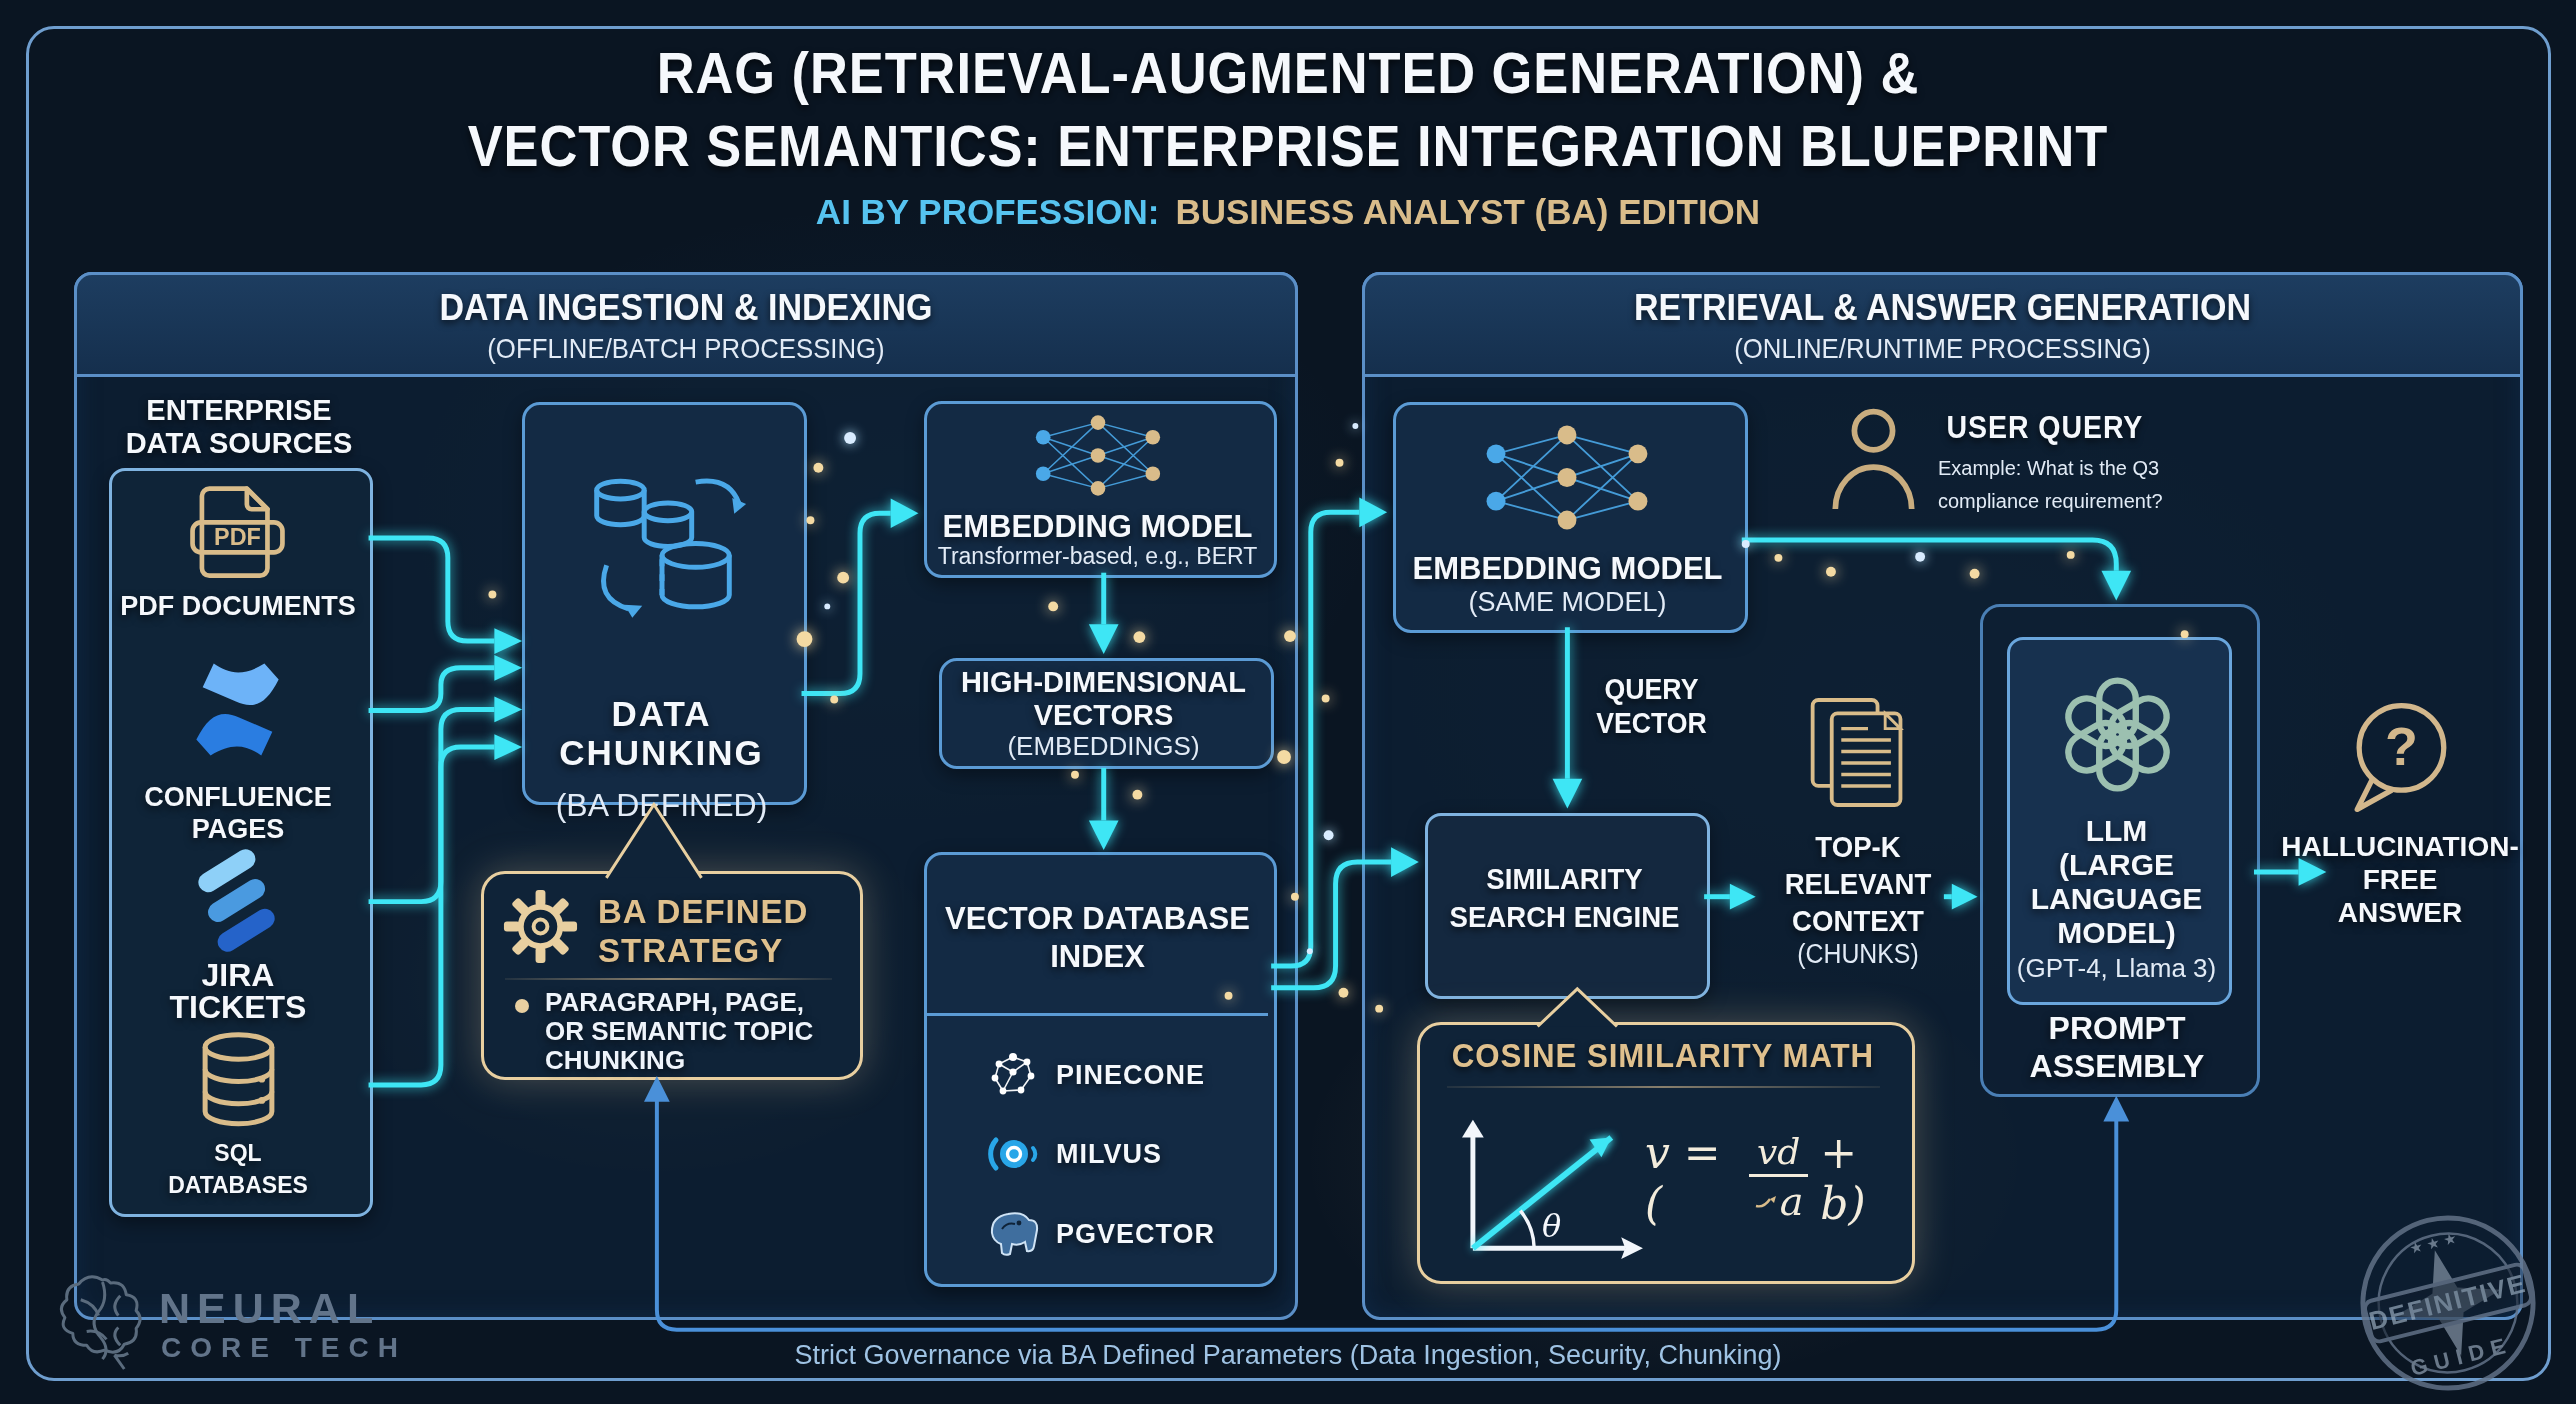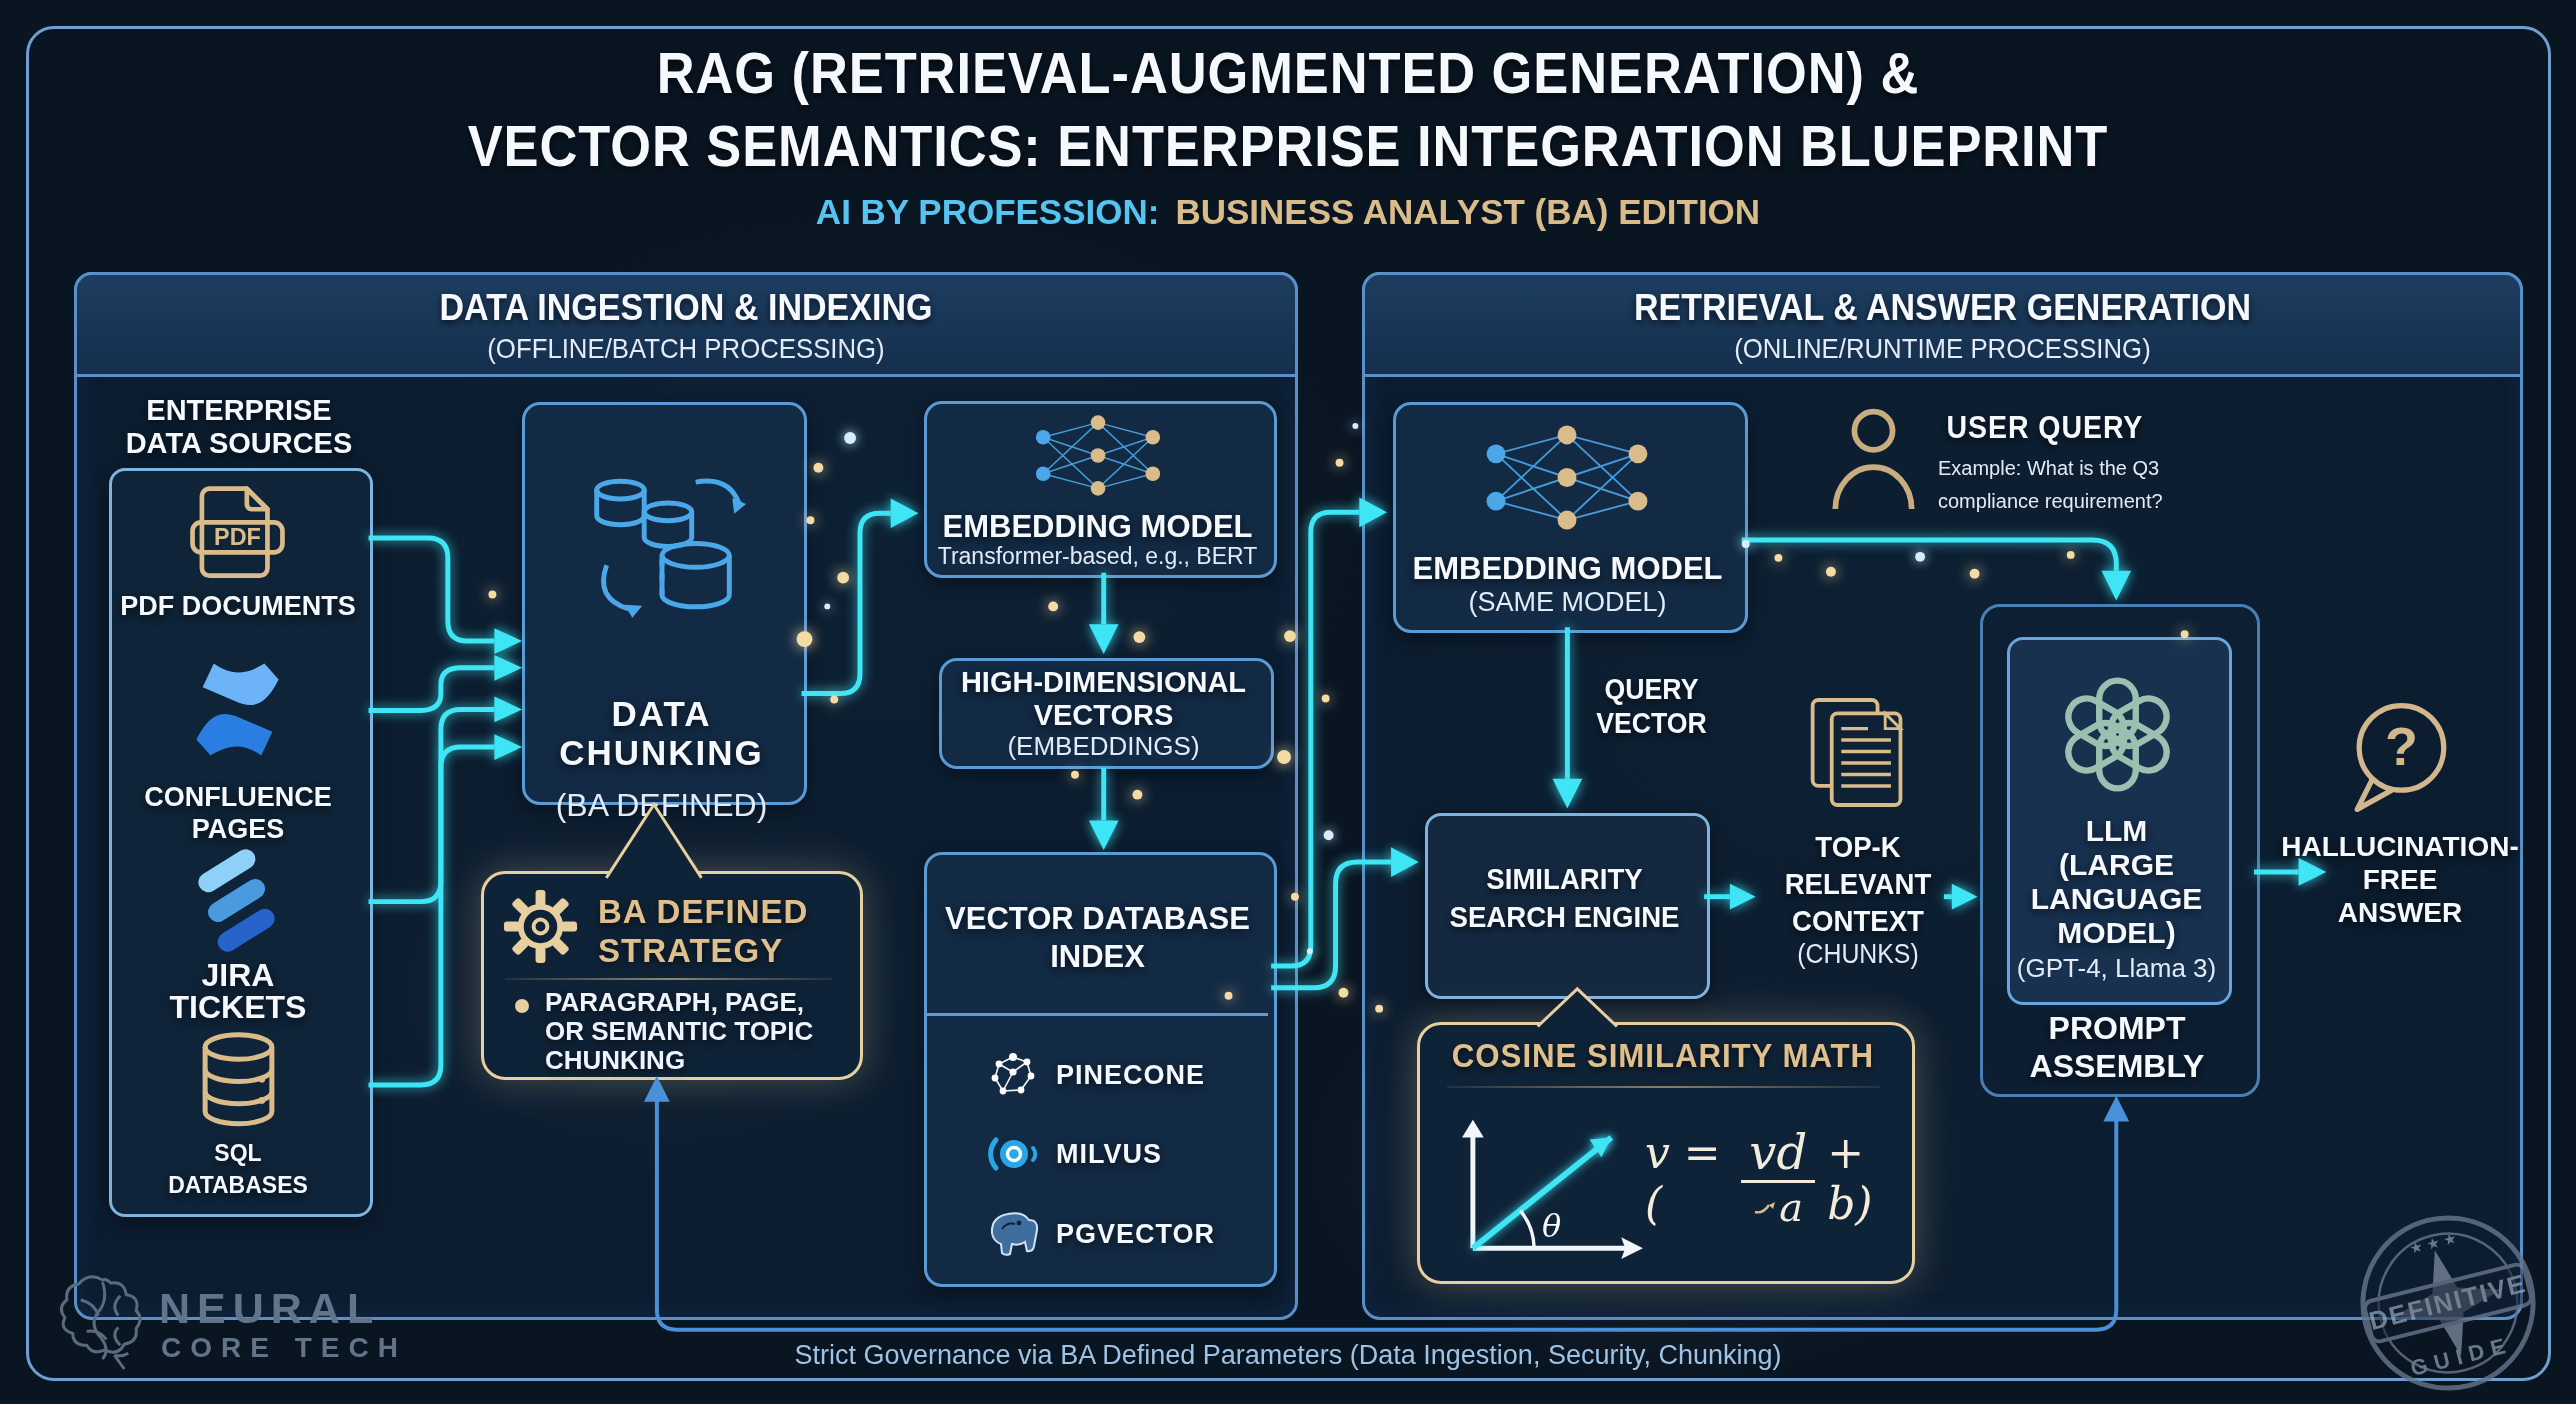--- a/index.html
+++ b/index.html
@@ -261,21 +261,21 @@
     <path d="M38,46 l-11,18 h22 z" fill="#f2f6fb" transform="translate(0,-16)"></path>
     <path d="M192,160 l-4,-11 22,11 -22,11 z" fill="#f2f6fb"></path>
     <path d="M38,160 L178,48" stroke="#3ee6f5" stroke-width="6" style="filter:drop-shadow(0 0 5px rgba(62,230,245,.9));"></path>
     <path d="M178,48 l-22,2 12,18 z" fill="#3ee6f5" style="filter:drop-shadow(0 0 5px rgba(62,230,245,.9));"></path>
     <path d="M100,160 A62,62 0 0 0 86,122" stroke="#f2f6fb" stroke-width="3.5" fill="none"></path>
   </svg>
   <div class="abs" style="left:1542px;top:1207px;font-size:32px;font-style:italic;font-family:'DejaVu Serif',serif;">θ</div>
   <div class="abs" style="left:1645px;top:1118px;width:258px;height:119px;display:flex;align-items:center;justify-content:center;gap:12px;font-family:'DejaVu Serif',serif;font-style:italic;font-size:44px;color:#f3ecdc;">
     <span>v = (</span>
     <span style="display:inline-flex;flex-direction:column;align-items:center;line-height:1;">
-      <span style="font-size:48px;padding:0 8px 4px;border-bottom:3px solid #f3ecdc;">vd</span>
+      <span style="font-size:36px;padding:0 8px 4px;border-bottom:3px solid #f3ecdc;">vd</span>
       <span style="font-size:40px;padding-top:4px;display:inline-flex;align-items:center;gap:4px;">
         <svg width="22" height="16" viewBox="0 0 22 16">
             <path d="M2,13 q8,2 14,-7" stroke="#d9bc8a" stroke-width="2.4" fill="none"></path>
             <path d="M16,6 l6,-3 -2,7 z" fill="#d9bc8a"></path>
           </svg>
         <span>a</span>
       </span>
     </span>
     <span>+ b)</span>
   </div>

